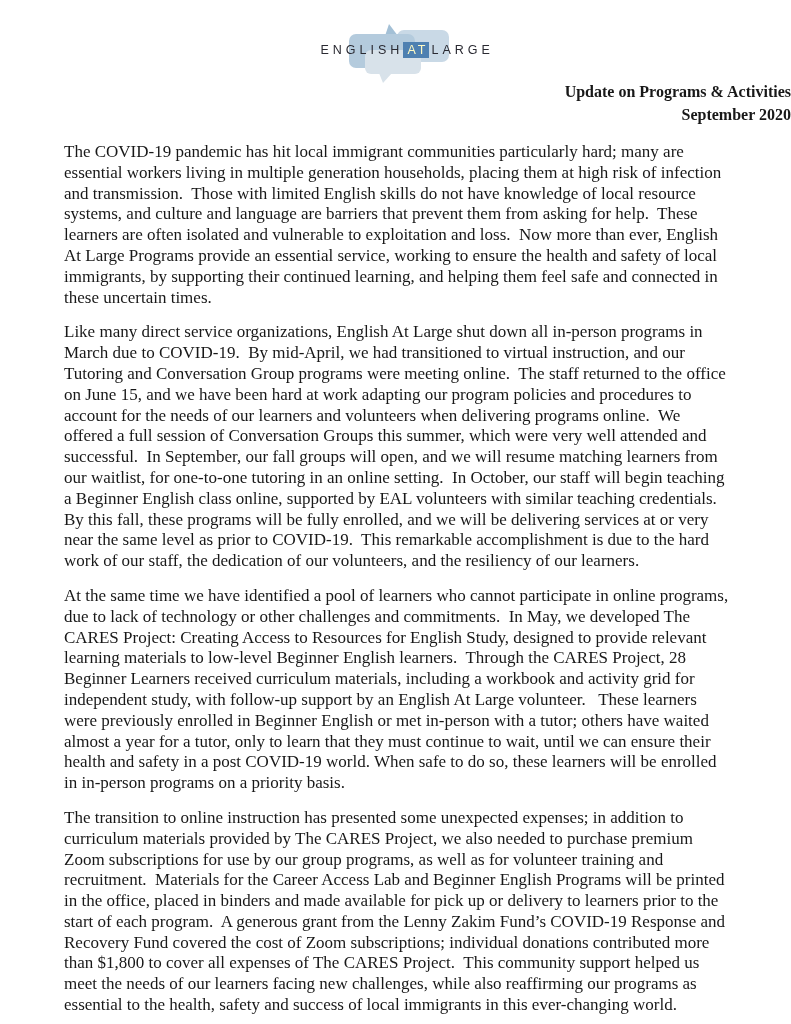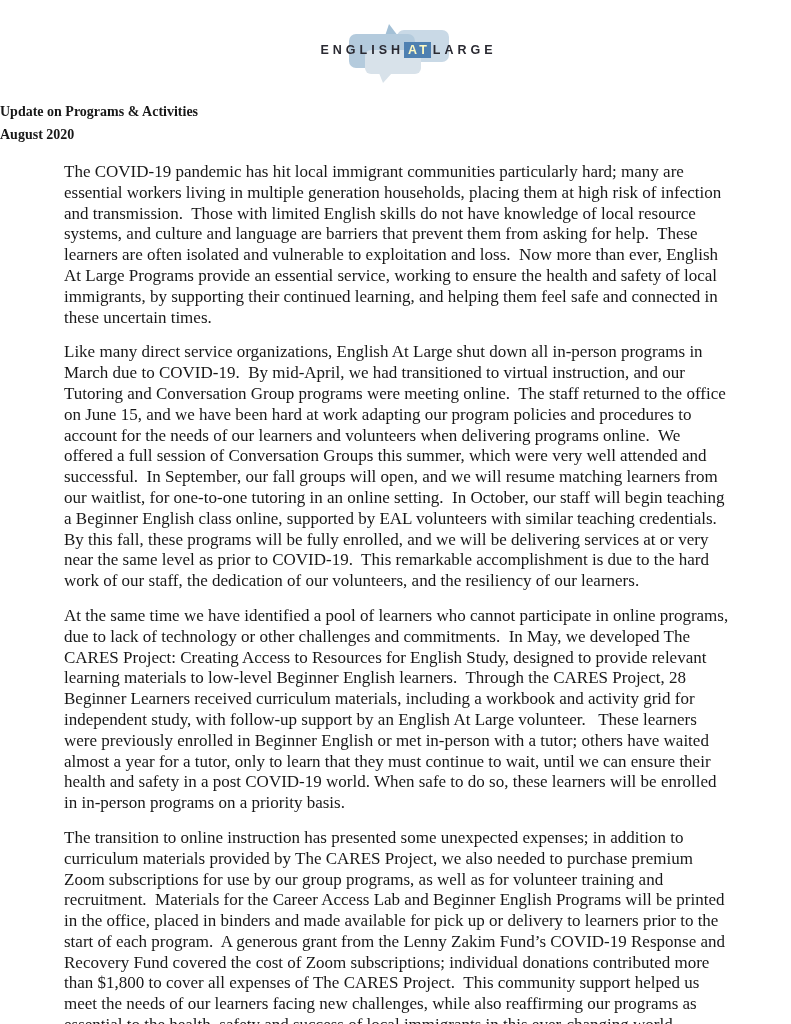--- a/index.html
+++ b/index.html
@@ -46,38 +46,37 @@
     width: 0; height: 0; z-index: 3;
     border-left: 4px solid transparent;
     border-right: 9px solid transparent;
     border-top: 10px solid #d8e2ea;
   }
   .wordmark {
     position: absolute; left: 0; top: 16px; width: 100%;
     z-index: 5;
     display: flex; align-items: center; justify-content: space-between;
     font-family: "Liberation Sans", "DejaVu Sans", sans-serif;
-    font-weight: bold; font-size: 12.5px; letter-spacing: 4px;
+    font-weight: normal; font-size: 12.5px; letter-spacing: 4px;
     white-space: nowrap;
   }
   .wordmark .at-box {
     display: inline-block;
     padding: 2px 1px 2px 4px;
     margin: 0 2px 0 0;
     letter-spacing: 3px;
     color: #fef9c3;
     line-height: 12px;
   }
 
   
   .doc-title {
-    margin-top: 20px;
-    text-align: left;
+    text-align: right;
     font-weight: bold;
-    font-size: 14px;
+    font-size: 16px;
     line-height: 23px;
   }
 
   
   .doc-body {
     margin: 16px 62px 0 64px;
     font-size: 17px;
     line-height: 20.8px;
     text-align: left;
   }
@@ -99,21 +98,21 @@
     <div class="tail-bottom"></div>
     <div class="wordmark" style="color: rgb(42, 42, 50);">
       <span>ENGLISH</span>
       <span class="at-box" style="background: rgb(78, 128, 177);">AT</span>
       <span>LARGE</span>
     </div>
   </div>
 
   <div class="doc-title">
     <div>Update on Programs &amp; Activities</div>
-    <div>August 2020</div>
+    <div>September 2020</div>
   </div>
 
   <div class="doc-body">
     <p>The COVID-19 pandemic has hit local immigrant communities particularly hard; many are essential workers living in multiple generation households, placing them at high risk of infection and transmission.  Those with limited English skills do not have knowledge of local resource systems, and culture and language are barriers that prevent them from asking for help.  These learners are often isolated and vulnerable to exploitation and loss.  Now more than ever, English At Large Programs provide an essential service, working to ensure the health and safety of local immigrants, by supporting their continued learning, and helping them feel safe and connected in these uncertain times.</p>
     <p>Like many direct service organizations, English At Large shut down all in-person programs in March due to COVID-19.  By mid-April, we had transitioned to virtual instruction, and our Tutoring and Conversation Group programs were meeting online.  The staff returned to the office on June 15, and we have been hard at work adapting our program policies and procedures to account for the needs of our learners and volunteers when delivering programs online.  We offered a full session of Conversation Groups this summer, which were very well attended and successful.  In September, our fall groups will open, and we will resume matching learners from our waitlist, for one-to-one tutoring in an online setting.  In October, our staff will begin teaching a Beginner English class online, supported by EAL volunteers with similar teaching credentials.  By this fall, these programs will be fully enrolled, and we will be delivering services at or very near the same level as prior to COVID-19.  This remarkable accomplishment is due to the hard work of our staff, the dedication of our volunteers, and the resiliency of our learners.</p>
     <p>At the same time we have identified a pool of learners who cannot participate in online programs, due to lack of technology or other challenges and commitments.  In May, we developed The CARES Project: Creating Access to Resources for English Study, designed to provide relevant learning materials to low-level Beginner English learners.  Through the CARES Project, 28 Beginner Learners received curriculum materials, including a workbook and activity grid for independent study, with follow-up support by an English At Large volunteer.   These learners were previously enrolled in Beginner English or met in-person with a tutor; others have waited almost a year for a tutor, only to learn that they must continue to wait, until we can ensure their health and safety in a post COVID-19 world. When safe to do so, these learners will be enrolled in in-person programs on a priority basis.</p>
     <p>The transition to online instruction has presented some unexpected expenses; in addition to curriculum materials provided by The CARES Project, we also needed to purchase premium Zoom subscriptions for use by our group programs, as well as for volunteer training and recruitment.  Materials for the Career Access Lab and Beginner English Programs will be printed in the office, placed in binders and made available for pick up or delivery to learners prior to the start of each program.  A generous grant from the Lenny Zakim Fund’s COVID-19 Response and Recovery Fund covered the cost of Zoom subscriptions; individual donations contributed more than $1,800 to cover all expenses of The CARES Project.  This community support helped us meet the needs of our learners facing new challenges, while also reaffirming our programs as essential to the health, safety and success of local immigrants in this ever-changing world.</p>
   </div>
 
 </div>

